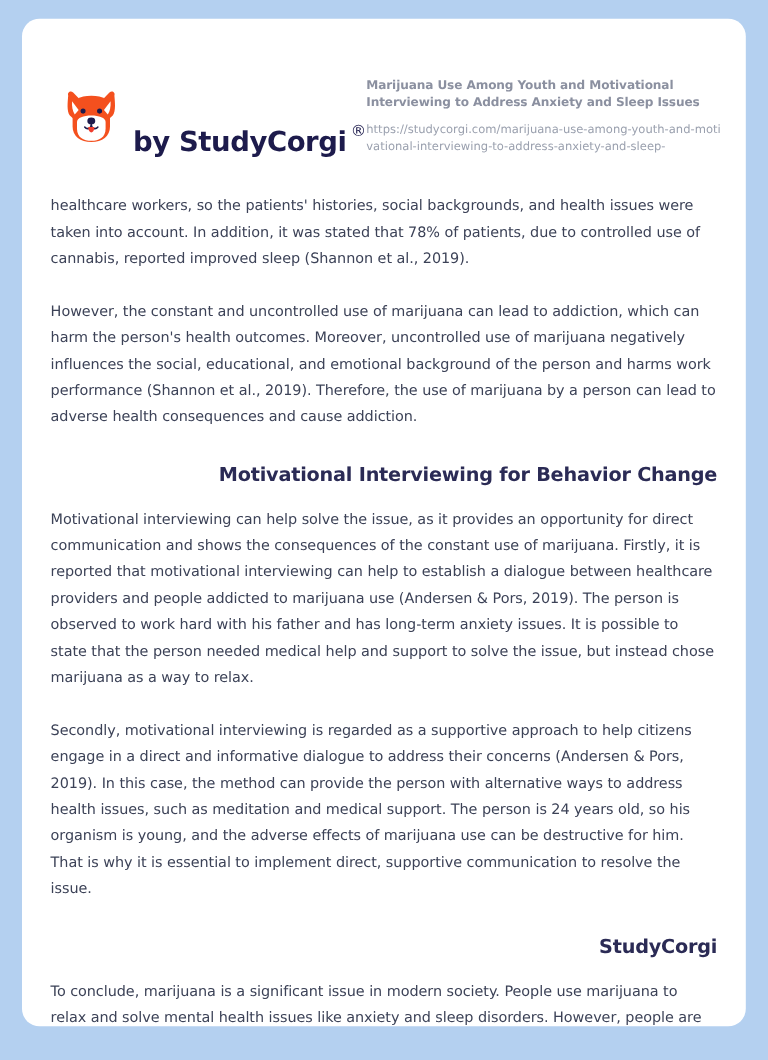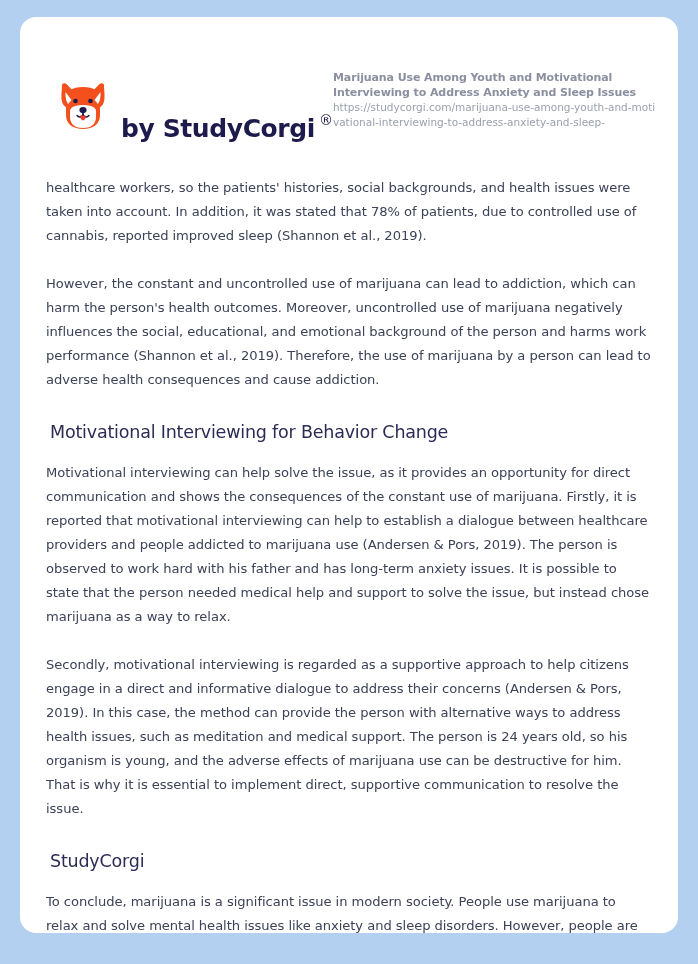--- a/index.html
+++ b/index.html
@@ -89,21 +89,21 @@
     line-height: 1.38;
     letter-spacing: -0.1px;
   }
 
   .header-url {
     font-family: "DejaVu Sans", sans-serif;
     font-size: 10.5px;
     font-weight: normal;
     color: #9aa0ae;
     line-height: 1.42;
-    margin-top: 0;
+    margin-top: 11px;
     word-break: break-all;
   }
 
   
   .doc-body {
     padding: 0 26px;
     margin-top: 35px;
     box-sizing: border-box;
   }
 
@@ -112,25 +112,26 @@
     font-size: 13.1px;
     line-height: 24px;
     color: #3c4257;
     margin: 0 0 24px 0;
     letter-spacing: -0.05px;
   }
 
   .doc-body h2 {
     font-family: "DejaVu Sans", sans-serif;
     font-size: 17.5px;
-    font-weight: normal;
+    font-weight: bold;
     color: #2b2b55;
-    margin: 30px 0 18px 4px;
+    margin: 30px 0 18px 16px;
     letter-spacing: -0.2px;
     line-height: 1.2;
+    text-align: right;
   }
 
   .para-clip-last {
     margin-bottom: 0 !important;
   }
 </style>
 </head>
 <body>
 
 <div class="page-card">

